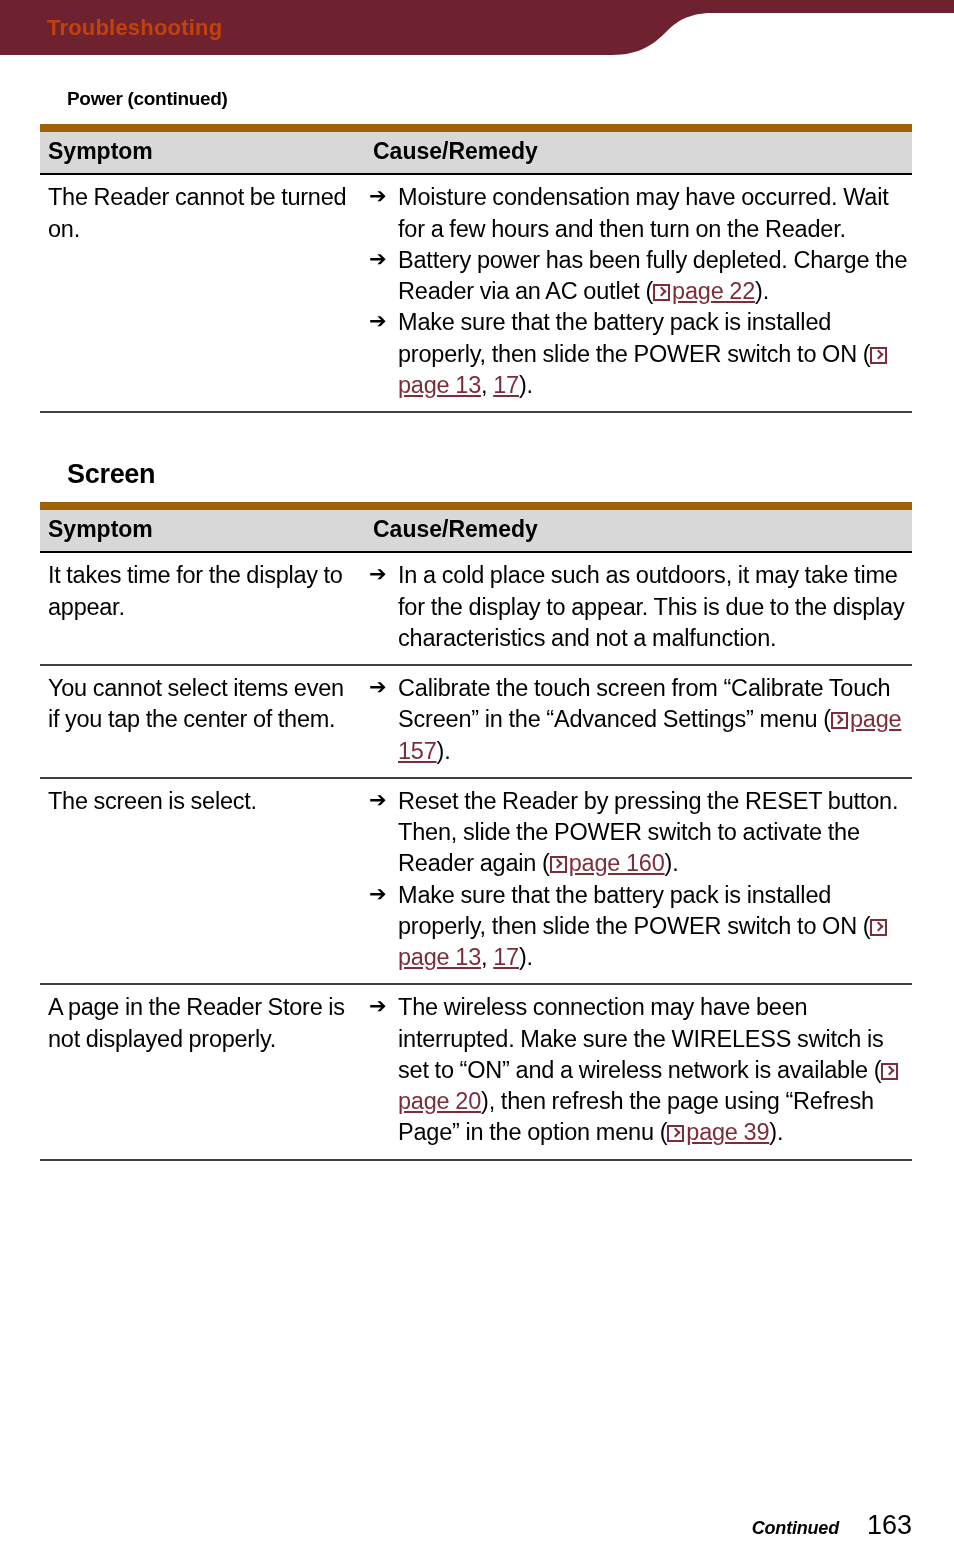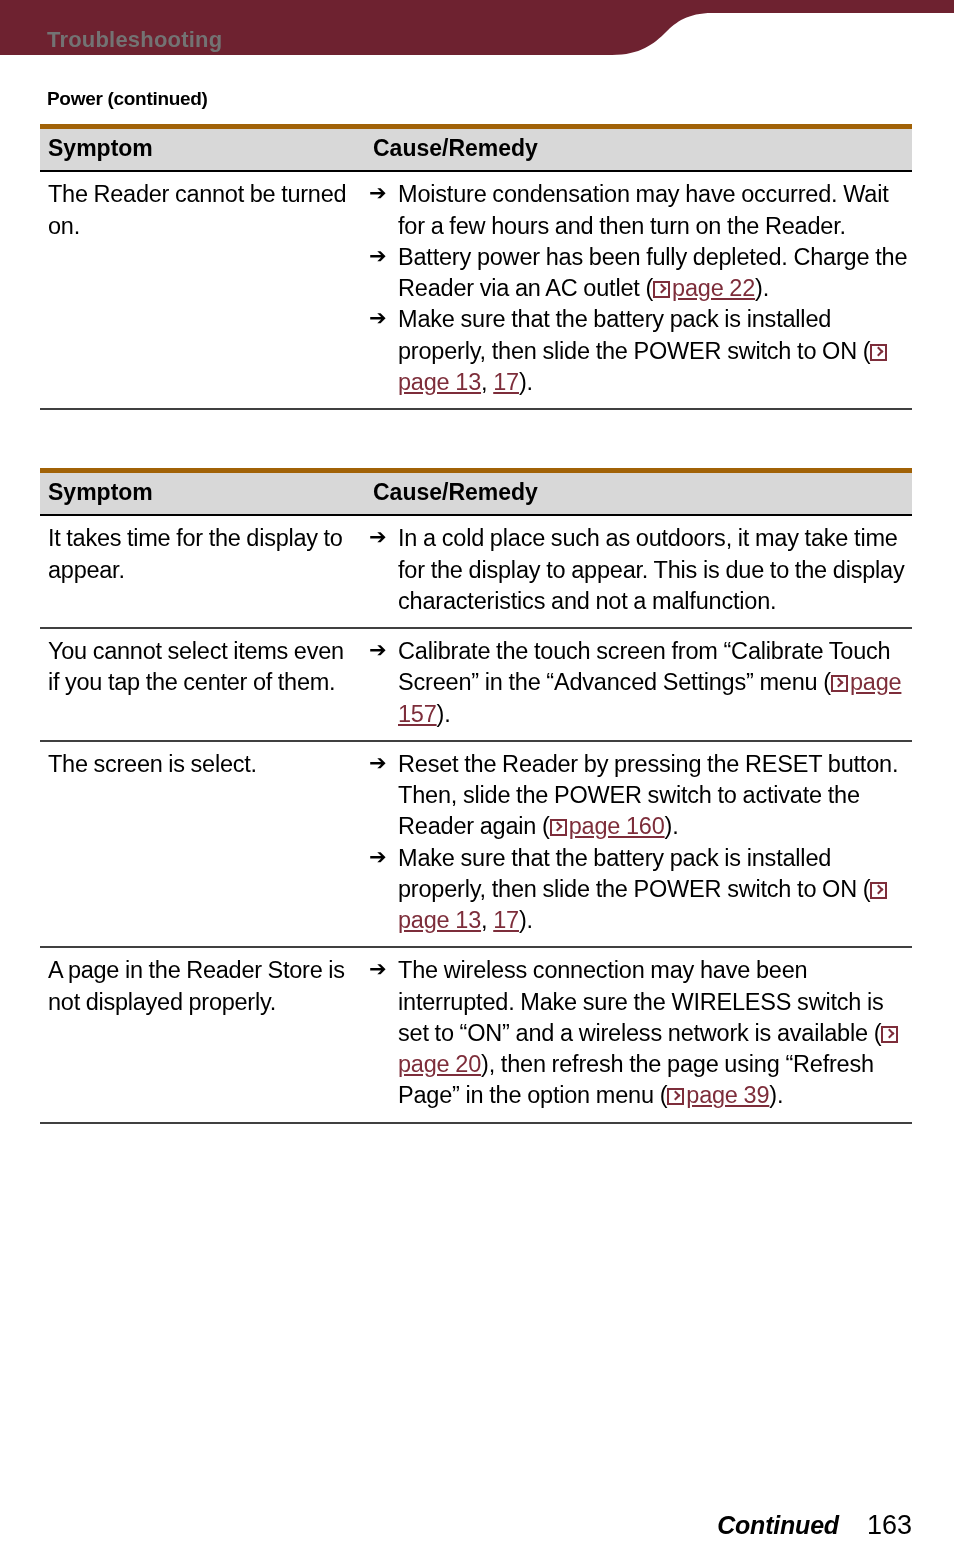--- a/index.html
+++ b/index.html
@@ -21,46 +21,45 @@
     position: absolute;
     top: 0; left: 0;
     width: 954px;
     height: 58px;
   }
   .header-band svg { display: block; }
   .header-title {
     position: absolute;
     top: 17px;
     left: 47px;
-    color: #737373;
+    color: #c2410c;
     font-family: "Liberation Sans", sans-serif;
     font-weight: bold;
     font-size: 22px;
     letter-spacing: 0.2px;
     line-height: 1;
     white-space: nowrap;
-    margin-top: 12px;
   }
 
   
   .page {
     position: absolute;
     top: 58px;
     left: 0;
     width: 954px;
   }
 
   .section-heading {
     margin: 0;
     font-family: "Liberation Sans", sans-serif;
     font-weight: bold;
     font-size: 21px;
     letter-spacing: -0.3px;
     color: #000;
-    padding-left: 47px;
+    padding-left: 67px;
   }
   .section-heading.small {
     font-size: 19px;
   }
   .section-heading.big {
     font-size: 27px;
   }
 
   
   table.tt {
@@ -68,21 +67,21 @@
     table-layout: fixed;
     margin: 0 0 0 40px;
     width: 872px;
     font-size: 23.5px;
   }
   table.tt col.c1 { width: 315px; }
   table.tt col.c2 { width: 557px; }
 
   table.tt thead th {
     background: #d8d8d8;
-    border-top: 5px solid #a16207;
+    border-top: 8px solid #a16207;
     border-bottom: 2px solid #000;
     text-align: left;
     font-family: "Liberation Sans", sans-serif;
     font-weight: bold;
     font-size: 23px;
     padding: 7px 6px 9px 8px;
     vertical-align: middle;
     line-height: 1.1;
   }
   table.tt thead th.h2 { padding-left: 18px; }
@@ -166,21 +165,21 @@
     left: 40px;
     width: 872px;
     bottom: 16px;
     text-align: right;
     white-space: nowrap;
   }
   .footer .cont {
     font-family: "Liberation Sans", sans-serif;
     font-weight: bold;
     font-style: italic;
-    font-size: 25px;
+    font-size: 18px;
     letter-spacing: -0.2px;
   }
   .footer .pgnum {
     font-family: "Liberation Sans", sans-serif;
     font-size: 27px;
     margin-left: 28px;
   }
 </style>
 </head>
 <body>
@@ -223,20 +222,21 @@
               <li><span class="arrow">➔</span><span>Battery power has been fully depleted. Charge the Reader via an AC outlet (<span class="pgicon"></span><span class="pglink">page 22</span>).</span></li>
               <li><span class="arrow">➔</span><span>Make sure that the battery pack is installed properly, then slide the POWER switch to ON (<span class="pgicon"></span><span class="pglink">page 13</span>, <span class="pglink">17</span>).</span></li>
             </ul>
         </td>
       </tr>
     </tbody>
   </table>
 
   <div class="gap-md"></div>
 
+  <h2 class="section-heading big">Screen</h2>
 
   <div style="height:12px"></div>
 
   <table class="tt">
     <colgroup>
         <col class="c1">
         <col class="c2">
       </colgroup>
     <thead>
       <tr>

